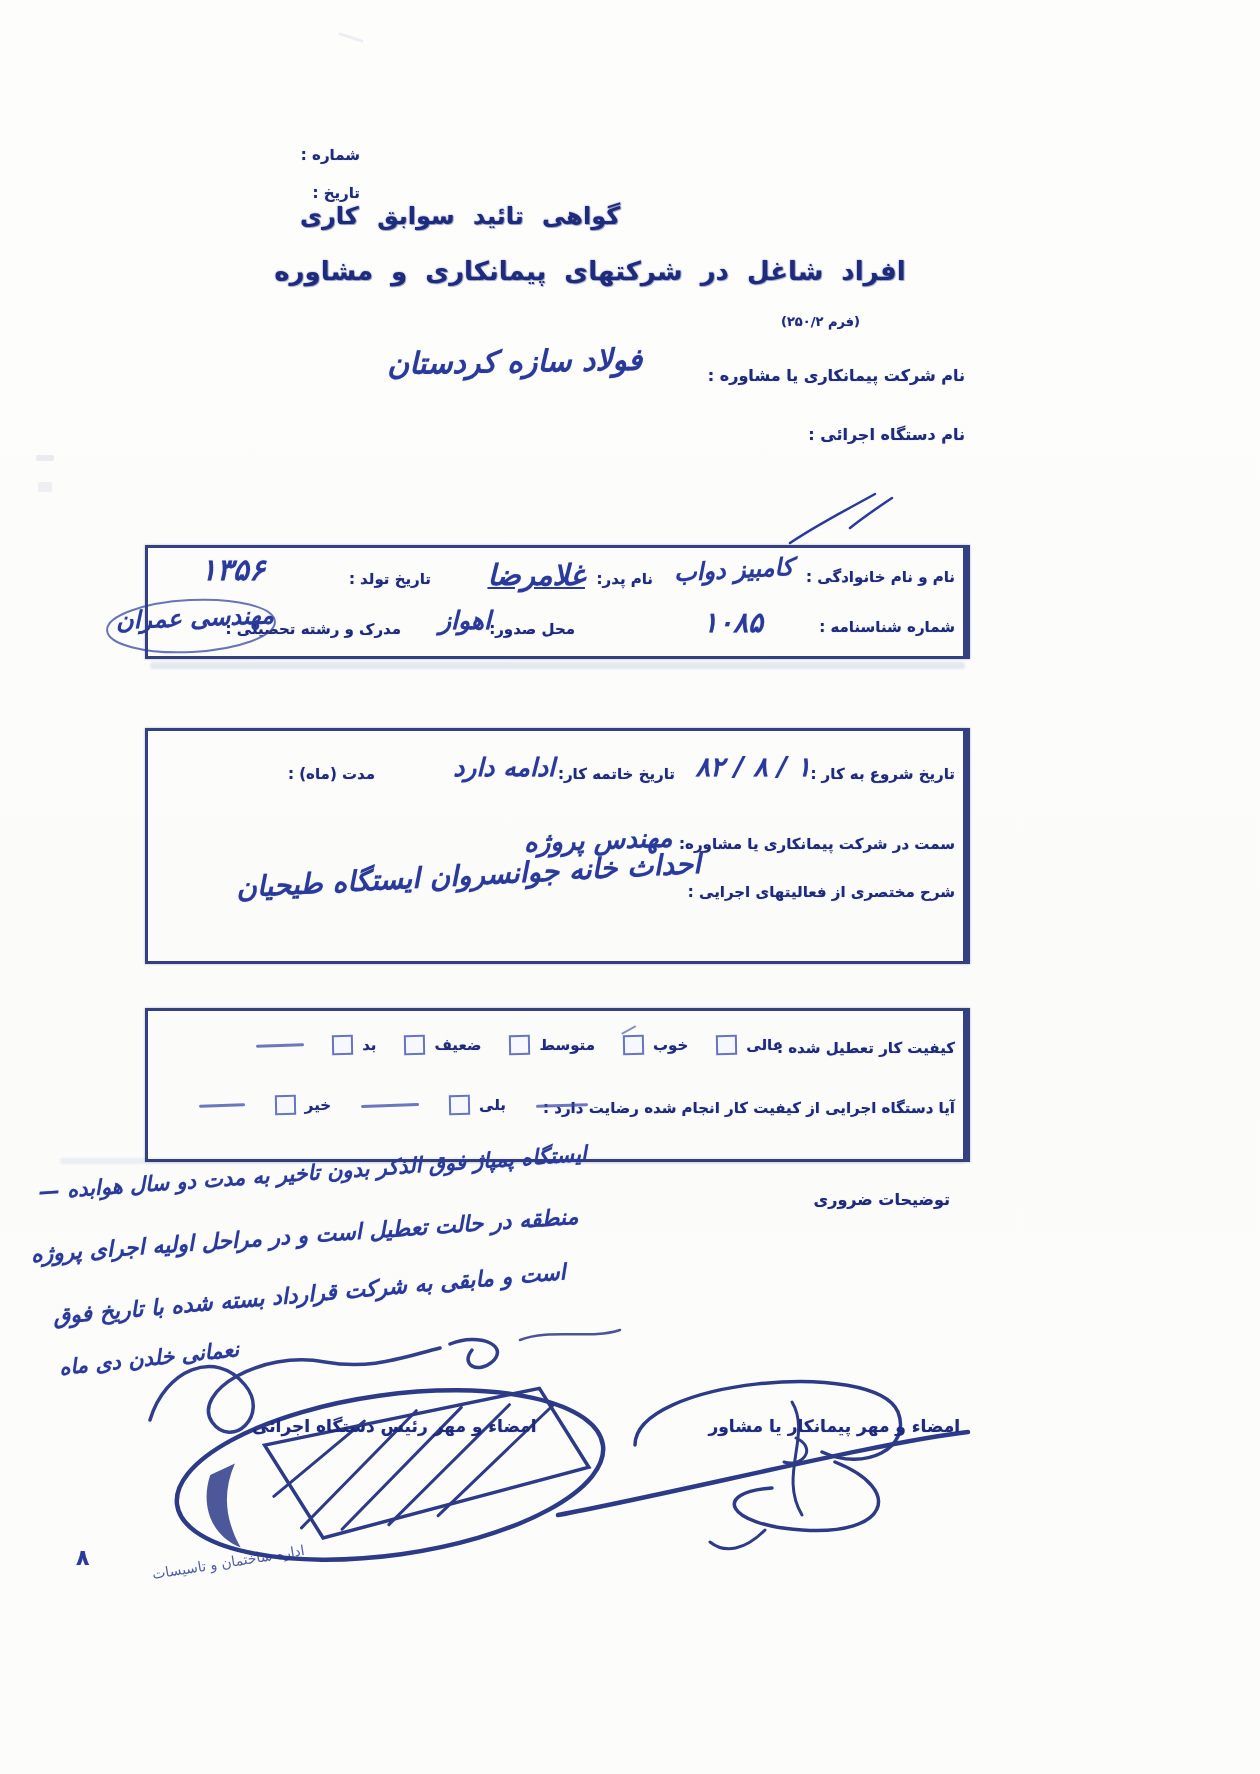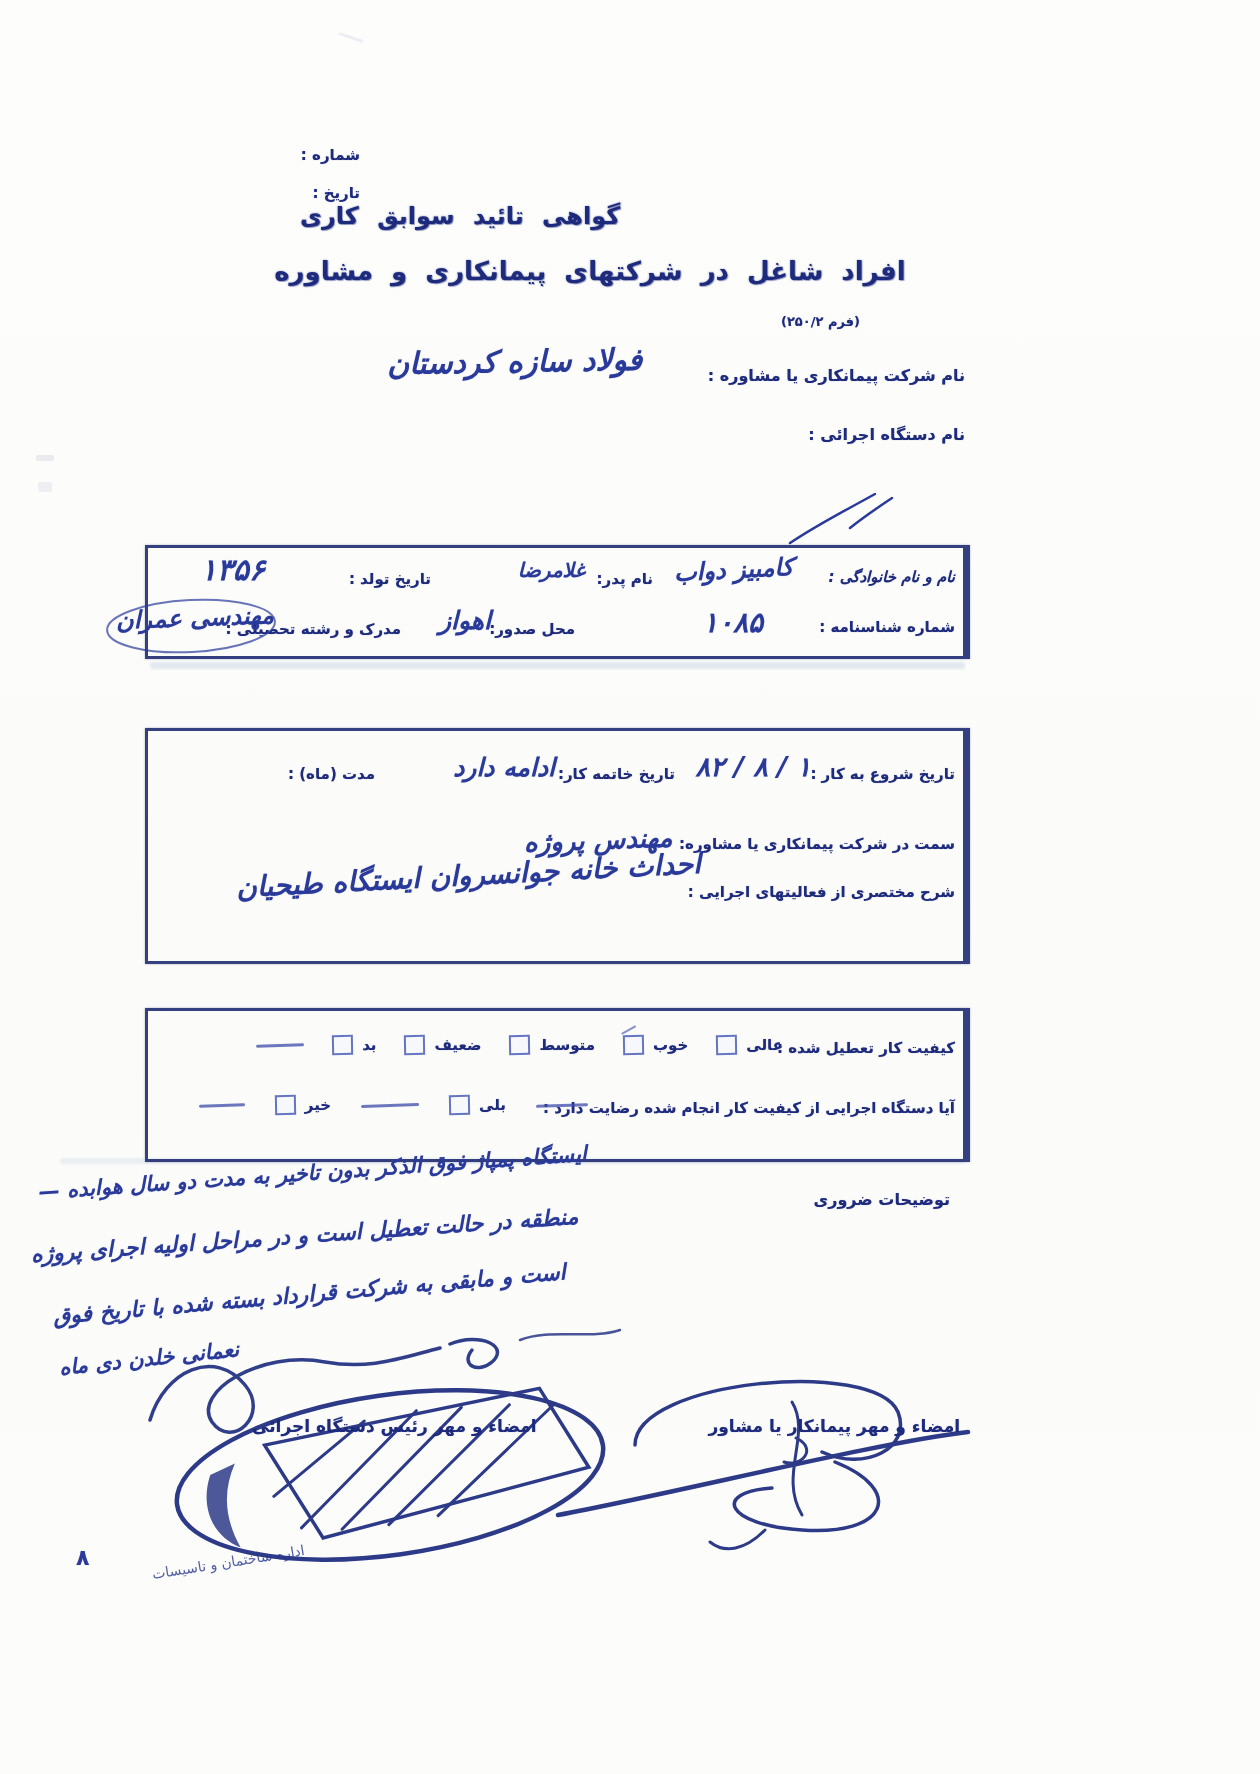--- a/index.html
+++ b/index.html
@@ -52,24 +52,24 @@
   <div class="abs printed lbl" style="right:295px;top:366px;font-size:16px;">نام شرکت پیمانکاری یا مشاوره :</div>
   <div class="abs hand" style="right:618px;top:344px;font-size:30px;transform:rotate(-1deg);">فولاد سازه کردستان</div>
 
   <div class="abs printed lbl" style="right:295px;top:425px;font-size:16px;">نام دستگاه اجرائی :</div>
 
   <svg width="120" height="60" style="left:780px;top:488px;" viewBox="0 0 120 60">
     <path d="M10,55 C40,35 70,20 95,6 M70,40 C85,28 100,18 112,10" stroke="#2a3a9a" stroke-width="2.5" fill="none" stroke-linecap="round"></path>
   </svg>
 
   <div class="box" style="left:145px;top:545px;width:815px;height:108px;">
-    <div class="abs printed lbl" style="right:8px;top:20px;font-style:italic;">نام و نام خانوادگی :</div>
+    <div class="abs printed lbl" style="right:8px;top:20px;">نام و نام خانوادگی :</div>
     <div class="abs hand" style="right:170px;top:8px;font-size:24px;transform:rotate(-3deg);">کامبیز دواب</div>
     <div class="abs printed lbl" style="right:310px;top:22px;text-align:center;">نام پدر:</div>
-    <div class="abs hand" style="right:378px;top:10px;font-size:20px;">غلامرضا</div>
+    <div class="abs hand" style="right:378px;top:10px;font-size:29px;text-decoration:underline;">غلامرضا</div>
     <div class="abs printed lbl" style="right:532px;top:22px;">تاریخ تولد :</div>
     <div class="abs hand" style="right:698px;top:4px;font-size:30px;letter-spacing:3px;">۱۳۵۶</div>
 
     <div class="abs printed lbl" style="right:8px;top:70px;">شماره شناسنامه :</div>
     <div class="abs hand" style="right:200px;top:58px;font-size:28px;letter-spacing:6px;">۱۰۸۵</div>
     <div class="abs printed lbl" style="right:388px;top:72px;text-align:right;">محل صدور:</div>
     <div class="abs hand" style="right:472px;top:58px;font-size:25px;">اهواز</div>
     <div class="abs printed lbl" style="right:562px;top:72px;margin-left:33px;">مدرک و رشته تحصیلی :</div>
     <div class="abs hand" style="left:-32px;top:56px;font-size:24px;transform:rotate(-2deg);">مهندسی عمران</div>
     <svg width="180" height="60" style="left:-45px;top:48px;" viewBox="0 0 180 60">

